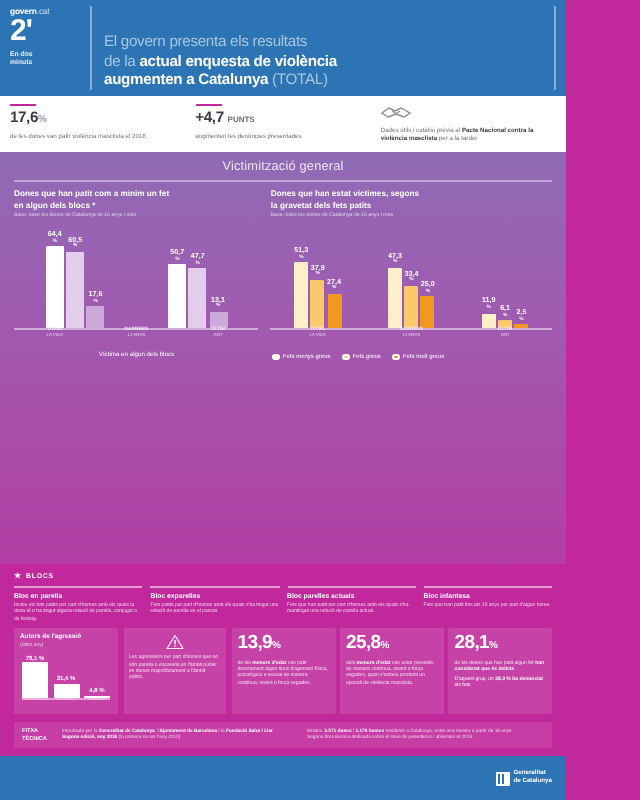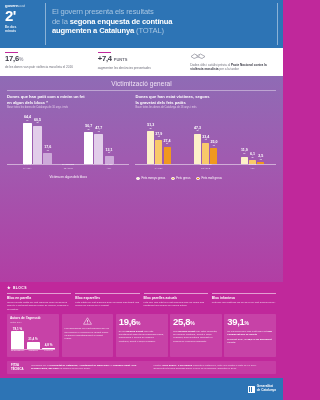--- a/index.html
+++ b/index.html
@@ -25,21 +25,21 @@
   .hdr-left { width: 40px; display: flex; flex-direction: column; justify-content: flex-start; padding-right: 3px; }
   .govern { font-size: 4.2px; font-weight: bold; color: #ffffff; letter-spacing: -0.1px; margin-bottom: 1px; }
   .govern .dot { opacity: .75; font-weight: normal; }
   .twomin { font-size: 15px; font-weight: bold; line-height: 14px; color: #fff; letter-spacing: -0.5px; }
   .twomin-sub { font-size: 3.4px; font-weight: bold; line-height: 4px; margin-top: 1.5px; color: #eaf2fa; }
   .hdr-title {
     flex: 1 1 auto;
     border-left: .7px solid rgba(255,255,255,.45);
     border-right: .7px solid rgba(255,255,255,.45);
     padding: 4px 6px 0 6px;
-    display: flex; align-items: flex-start;
+    display: flex; align-items: flex-end;
   }
   .hdr-title h1 { font-size: 7.6px; line-height: 9.6px; font-weight: normal; color: #cfe0f0; letter-spacing: -.15px; }
   .hdr-title h1 b { color: #fff; font-weight: bold; }
   .hdr-title h1 .faint { color: #a8c6e2; }
   .hdr-right { width: 48px; padding-left: 6px; }
   .issue { font-size: 13.5px; font-weight: bold; line-height: 13px; letter-spacing: -.6px; }
   .issue-month { font-size: 4.6px; font-weight: bold; line-height: 5px; margin-top: 1.5px; }
   .issue-year { font-size: 4.6px; font-weight: bold; line-height: 5px; }
   .issue-leg { font-size: 2.9px; color: #bcd6ec; margin-top: 1.2px; }
 
@@ -149,35 +149,35 @@
       <div class="govern"><span>govern</span><span class="dot">.cat</span></div>
       <div class="twomin">2'</div>
       <div class="twomin-sub">
         <span>En dos</span><br>
         <span>minuts</span>
       </div>
     </div>
     <div class="hdr-title">
       <h1>
         <span class="faint">El govern presenta els resultats</span><br>
-        <span class="faint">de la </span><b>segona enquesta de contínua</b><br>
+        <span class="faint">de la </span><b>actual enquesta de violència</b><br>
         <b>augmenten a Catalunya</b><span class="faint"> (TOTAL)</span>
       </h1>
     </div>
   </div>
 
   <div class="kpis">
     <div class="kpi">
       <div class="kpi-rule"></div>
       <div class="kpi-val"><span>17,6</span><span class="unit">%</span></div>
       <div class="kpi-desc">de les dones van patir violència masclista el 2016</div>
     </div>
     <div class="kpi">
       <div class="kpi-rule"></div>
-      <div class="kpi-val"><span>+7,4</span> <span class="pts">PUNTS</span></div>
+      <div class="kpi-val"><span>+4,7</span> <span class="pts">PUNTS</span></div>
       <div class="kpi-desc">augmenten les denúncies presentades</div>
     </div>
     <div class="kpi">
       <div class="kpi-icon">
         <svg width="16" height="8" viewBox="0 0 32 16">
           <path d="M2 9 L9 4 L15 7 L21 4 L30 9 L24 13 L16 10 L8 13 Z" fill="none" stroke="#8a8a96" stroke-width="1.4"></path>
           <path d="M12 7 L16 9.5 L20 7" fill="none" stroke="#8a8a96" stroke-width="1.2"></path>
         </svg>
       </div>
       <div class="kpi-desc"><span>Dades útils i catàlisi prèvia al </span><b>Pacte Nacional contra la violència masclista</b><span> per a la tardor</span></div>
@@ -376,31 +376,31 @@
         <svg width="9" height="8" viewBox="0 0 18 16">
           <path d="M9 1.5 L17 14.5 L1 14.5 Z" fill="none" stroke="#ffffff" stroke-width="1.1" stroke-linejoin="round"></path>
           <rect x="8.3" y="6" width="1.4" height="4.4" fill="#ffffff"></rect>
           <rect x="8.3" y="11.5" width="1.4" height="1.4" fill="#ffffff"></rect>
         </svg>
       </div>
       <div class="card-body">Les agressions per part d'homes que no són parella o exparella en l'àmbit públic es donen majoritàriament a l'àmbit públic.</div>
     </div>
 
     <div class="card c3">
-      <div class="big"><span>19,6</span><span class="pc">%</span></div>
+      <div class="big"><span>13,9</span><span class="pc">%</span></div>
       <div class="card-body" style="margin-top:1.5px;"><span>de les </span><b>menors d'edat</b><span> van patir directament algun tipus d'agressió física, psicològica o sexual de manera contínua, sovint o força vegades.</span></div>
     </div>
 
     <div class="card c4">
       <div class="big"><span>25,8</span><span class="pc">%</span></div>
       <div class="card-body" style="margin-top:1.5px;"><span>dels </span><b>menors d'edat</b><span> van estar presents, de manera contínua, sovint o força vegades, quan s'estava produint un episodi de violència masclista.</span></div>
     </div>
 
     <div class="card c5">
-      <div class="big"><span>39,1</span><span class="pc">%</span></div>
+      <div class="big"><span>28,1</span><span class="pc">%</span></div>
       <div class="card-body" style="margin-top:1.5px;"><span>de les dones que han patit algun fet</span> <b>han considerat que és delicte</b></div>
       <div class="card-hi"><span>D'aquest grup, un </span><b>28,3 % ha denunciat</b><span> els fets.</span></div>
     </div>
   </div>
 
   <div class="fitxa">
     <div class="fitxa-lbl">
       <span>FITXA</span><br>
       <span>TÈCNICA</span>
     </div>

